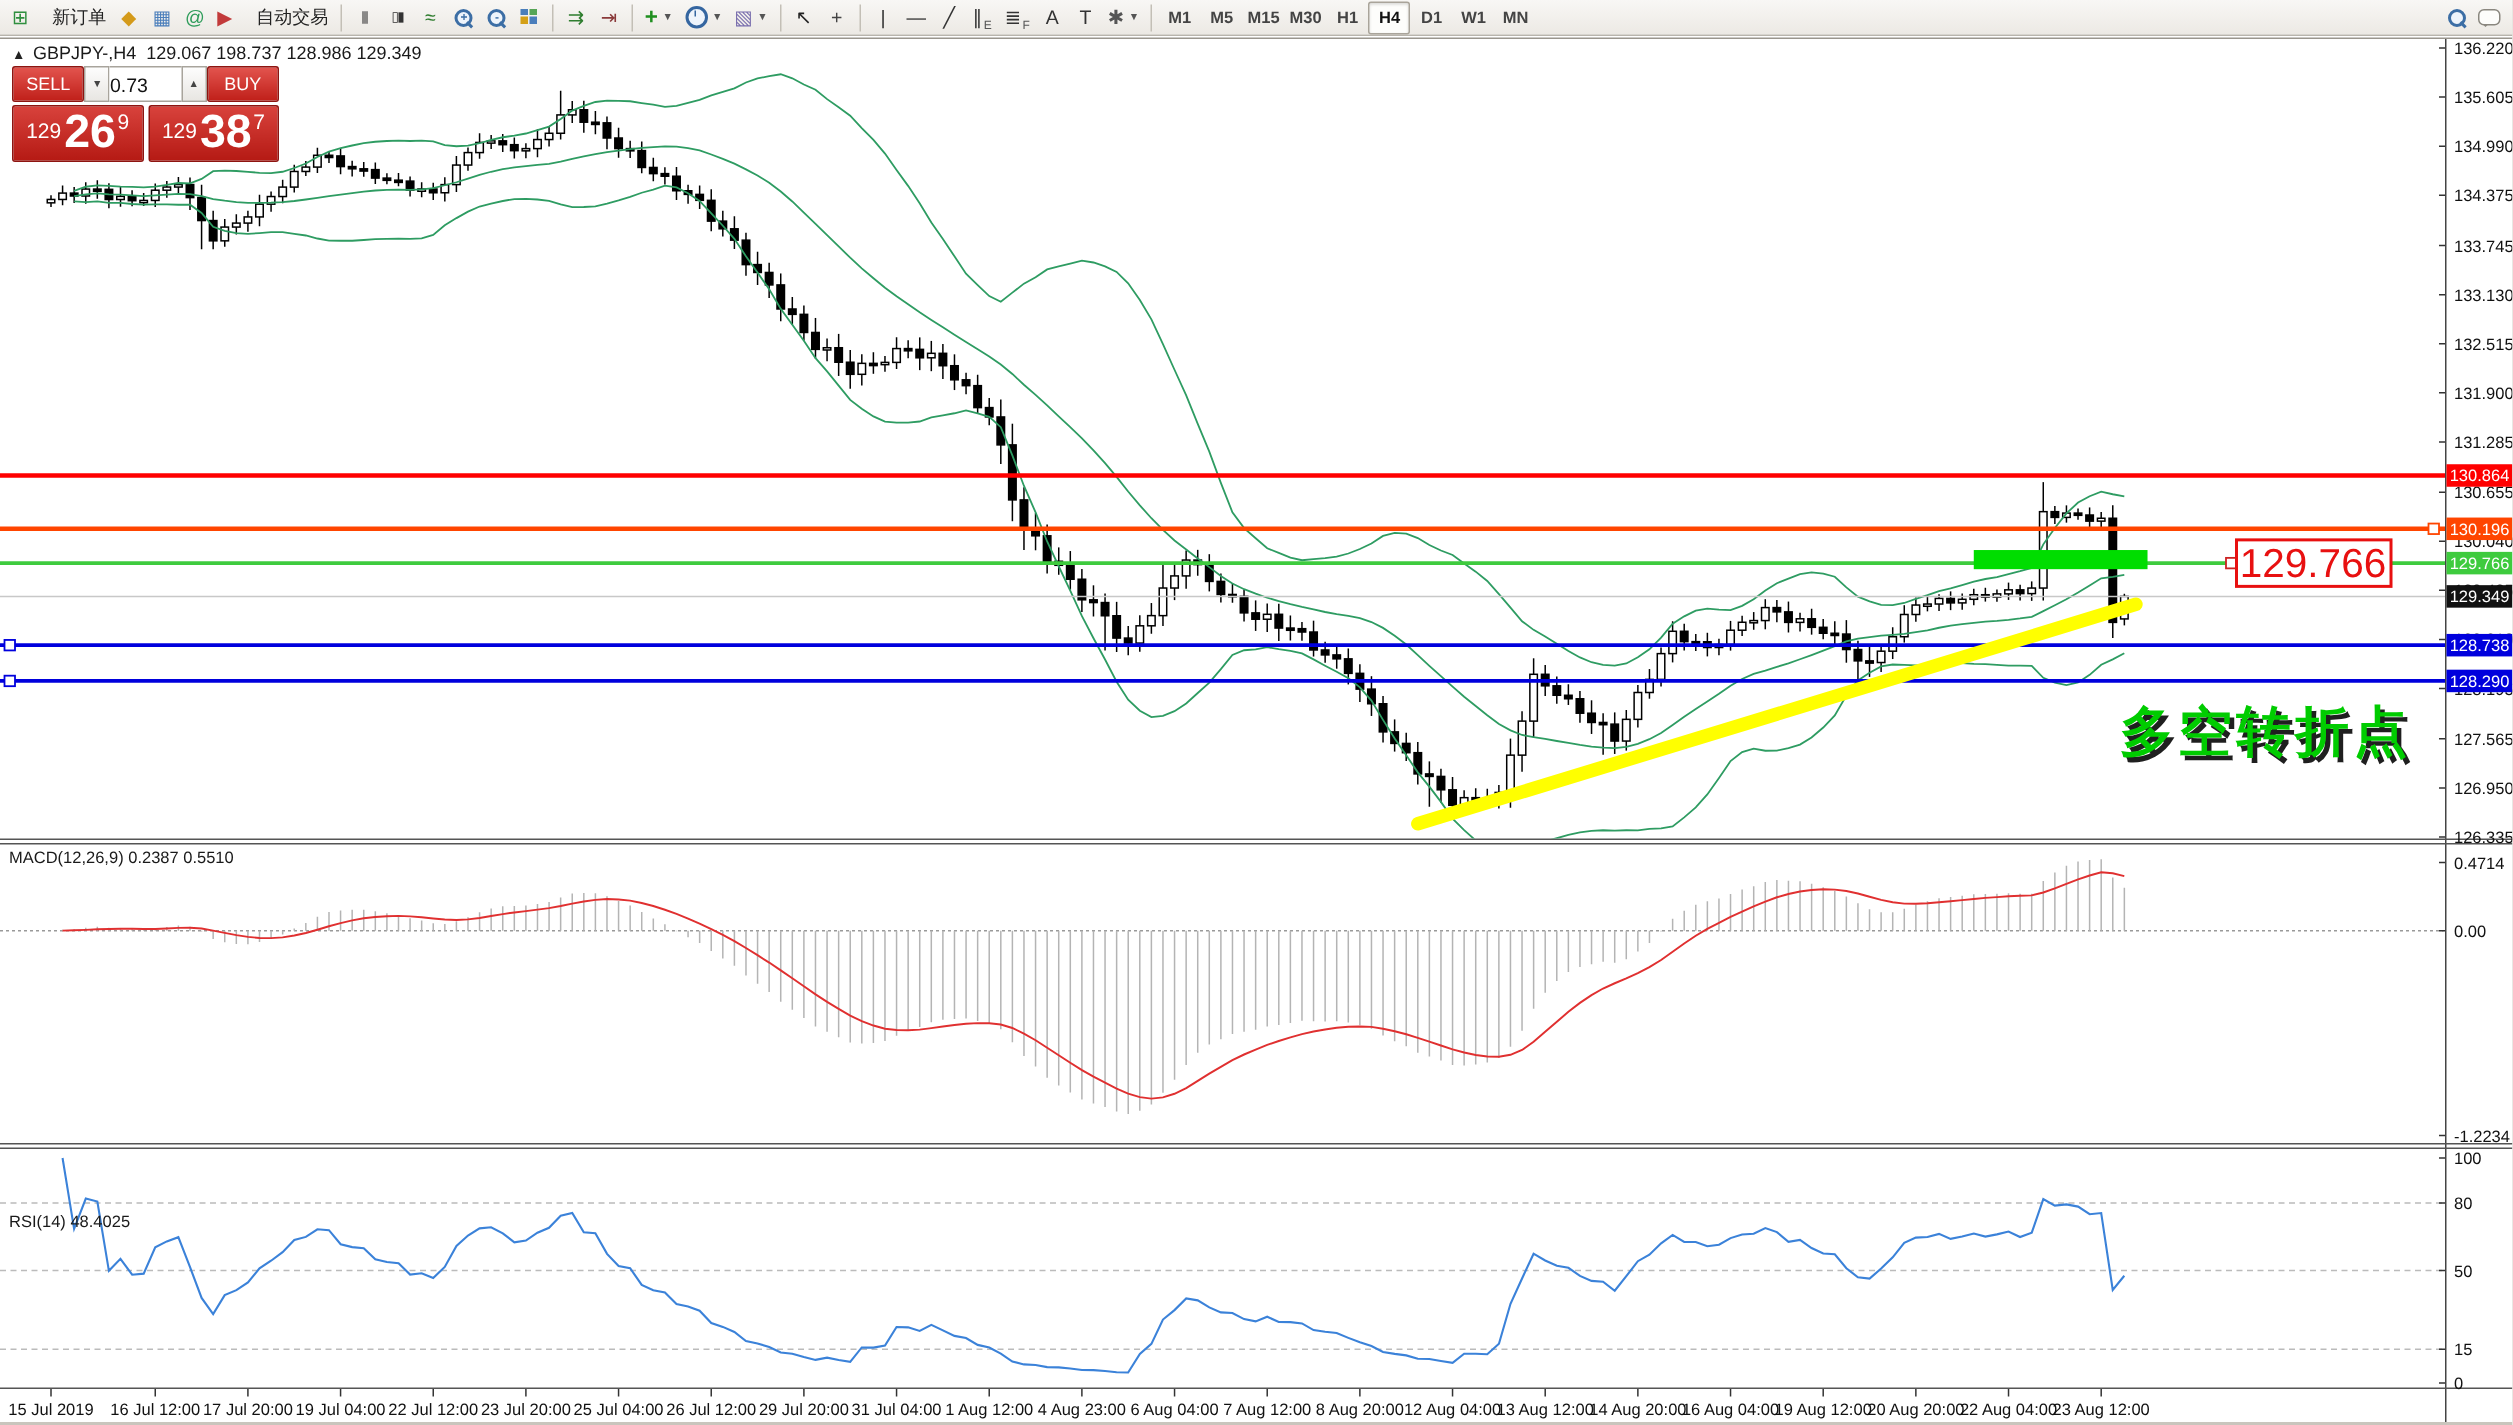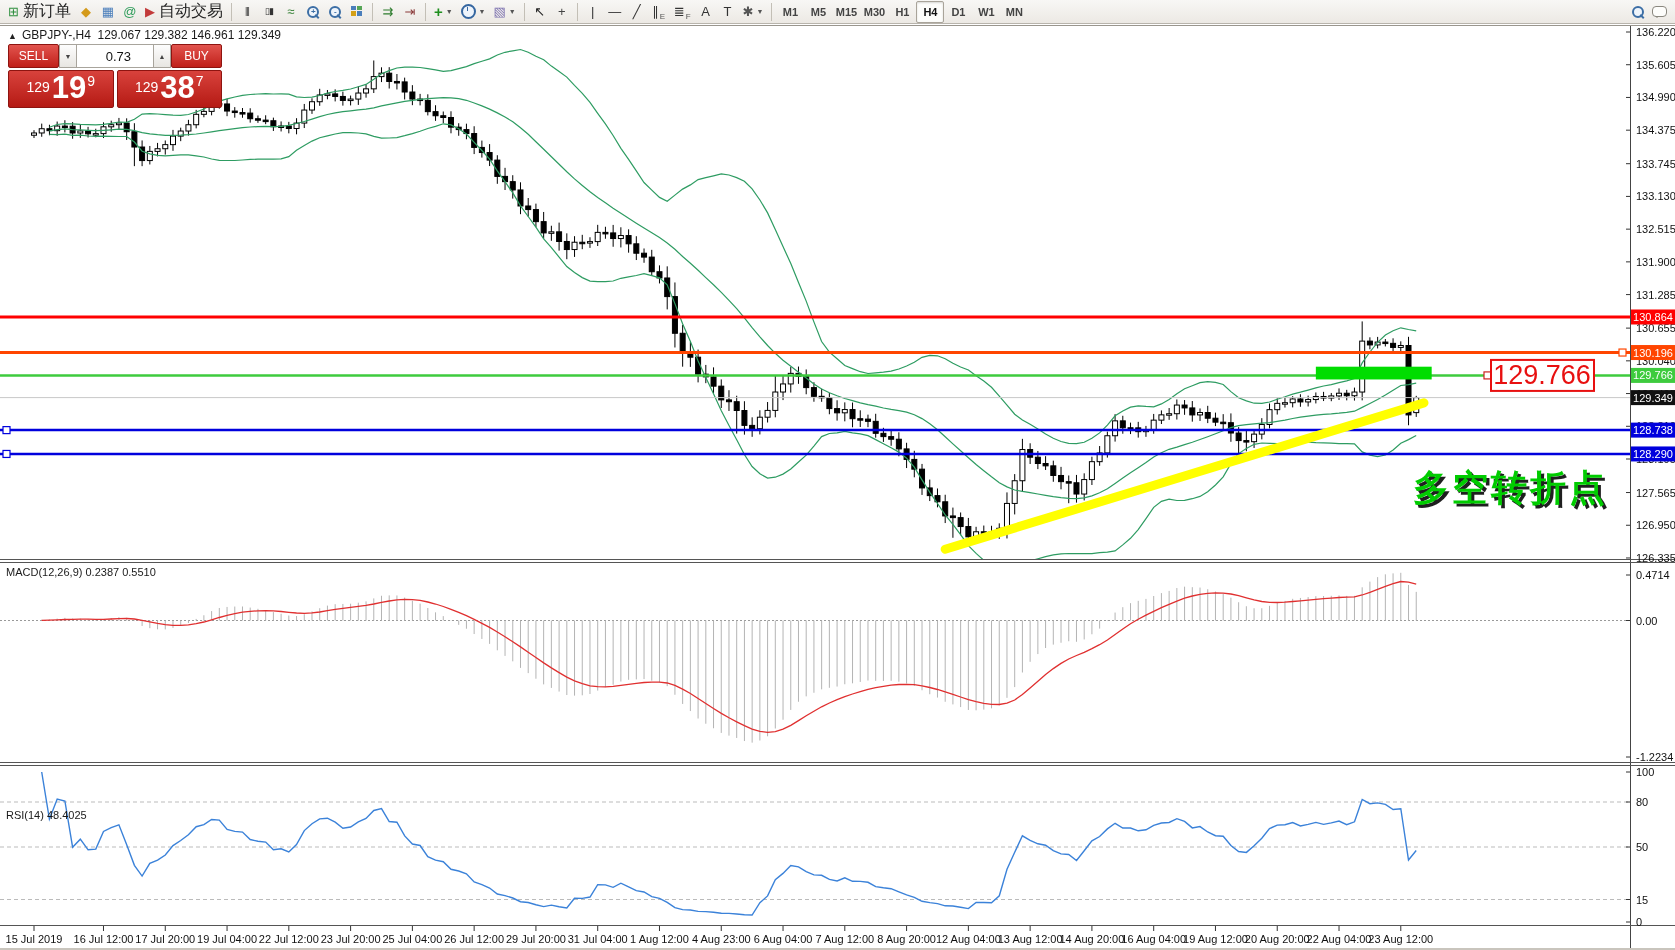--- a/index.html
+++ b/index.html
@@ -5,21 +5,21 @@
   html,body{margin:0;padding:0;background:#d4d0c8;font-family:"Liberation Sans",sans-serif;}
   #app{position:relative;width:1675px;height:950px;background:#fff;overflow:hidden;}
   
   #toolbar{position:absolute;left:0;top:0;width:1675px;height:24px;background:linear-gradient(#f8f7f5,#ece9e4);
     border-bottom:1px solid #b8b4ac;display:flex;align-items:center;padding:0 4px;box-sizing:border-box;z-index:30;}
   .tb-btn{height:20px;min-width:20px;display:flex;align-items:center;justify-content:center;margin:0 1px;
     border:1px solid transparent;border-radius:2px;font-size:13px;color:#333;cursor:default;padding:0 2px;box-sizing:border-box;}
   .tb-btn .glyph{line-height:1;}
   .tb-btn .glyph.small{font-size:9px;letter-spacing:-1px;}
   .tb-btn .sub{font-size:8px;margin-left:1px;align-self:flex-end;line-height:1;color:#555;}
-  .tb-btn .lbl{font-size:16px;margin-left:4px;color:#222;white-space:nowrap;}
+  .tb-btn .lbl{font-size:12px;margin-left:16px;color:#222;white-space:nowrap;}
   .tb-btn .caret{font-size:7px;color:#555;margin-left:3px;}
   .tb-sep{width:1px;height:18px;background:#c3bfb6;margin:0 4px;}
   .tf-btn{height:20px;min-width:26px;display:flex;align-items:center;justify-content:center;font-size:11px;
     font-weight:bold;color:#444;border:1px solid transparent;border-radius:2px;margin:0;}
   .tf-btn.active{background:#fdfdfb;border:1px solid #a9a49a;box-shadow:inset 0 1px 2px rgba(0,0,0,.15);color:#111;}
   #tb-right{margin-left:auto;display:flex;align-items:center;}
   .magnifier{position:relative;width:11px;height:11px;}
   .magnifier .lens{position:absolute;left:0;top:0;width:8px;height:8px;border:2px solid #3c6ea5;border-radius:50%;background:#eef4fb;
     font-size:8px;line-height:8px;text-align:center;color:#3c6ea5;font-weight:bold;}
   .magnifier .handle{position:absolute;width:2px;height:5px;background:#3c6ea5;left:9px;top:8px;transform:rotate(-45deg);}
@@ -29,21 +29,21 @@
   .clock-icon:after{content:"";position:absolute;left:4px;top:1px;width:1.5px;height:4px;background:#3566a0;}
   .bubble-icon{width:13px;height:9px;border:1.5px solid #8a8populate7f;border:1.5px solid #8a877f;border-radius:4px;position:relative;background:#fdfdfb;}
   .bubble-icon:after{content:"";position:absolute;left:2px;bottom:-4px;border:2px solid transparent;border-top-color:#8a877f;}
   
   #chart-title{position:absolute;left:8px;top:28px;font-size:12px;color:#1a1a1a;z-index:20;white-space:nowrap;}
   #chart-title .tri{font-size:9px;margin-right:5px;color:#222;}
   #macd-label,#rsi-label{position:absolute;left:6px;font-size:11px;color:#1a1a1a;z-index:20;}
   #macd-label{top:566px;}
   #rsi-label{top:809px;}
   
-  #trade-panel{position:absolute;left:8px;top:44px;width:214px;z-index:25;font-family:"Liberation Sans",sans-serif;}
+  #trade-panel{position:absolute;left:8px;top:44px;width:178px;z-index:25;font-family:"Liberation Sans",sans-serif;}
   #tp-row1{display:flex;height:24px;}
   .tp-btn{background:linear-gradient(#e2544e,#c0201a);border:1px solid #8e1410;color:#fff;font-size:12px;
     display:flex;align-items:center;justify-content:center;border-radius:2px;}
   #tp-sell,#tp-buy{width:49px;}
   #tp-buy{margin-left:0;}
   .tp-spin{width:16px;background:linear-gradient(#fdfdfd,#e8e6e2);border:1px solid #a8a49c;color:#444;font-size:7px;
     display:flex;align-items:center;justify-content:center;}
   #tp-vol{flex:1;border:1px solid #a8a49c;border-left:none;border-right:none;background:#fff;font-size:13px;color:#111;
     display:flex;align-items:center;justify-content:flex-end;padding-right:22px;}
   #tp-row2{display:flex;margin-top:2px;height:38px;gap:3px;}
@@ -882,37 +882,37 @@
       <text x="1215.4660000000001" y="943" text-anchor="middle" font-size="11px" fill="#111">19 Aug 12:00</text>
       <line x1="1277.242" y1="926" x2="1277.242" y2="931" stroke="#333" stroke-width="1"></line>
       <text x="1277.242" y="943" text-anchor="middle" font-size="11px" fill="#111">20 Aug 20:00</text>
       <line x1="1339.018" y1="926" x2="1339.018" y2="931" stroke="#333" stroke-width="1"></line>
       <text x="1339.018" y="943" text-anchor="middle" font-size="11px" fill="#111">22 Aug 04:00</text>
       <line x1="1400.794" y1="926" x2="1400.794" y2="931" stroke="#333" stroke-width="1"></line>
       <text x="1400.794" y="943" text-anchor="middle" font-size="11px" fill="#111">23 Aug 12:00</text>
     </svg>
 
 <div id="chart-title">
-  <span class="tri">▲</span><span>GBPJPY-,H4</span>&nbsp;&nbsp;<span>129.067 129.382 146.961 129.349</span>
+  <span class="tri">▲</span><span>GBPJPY-,H4</span>&nbsp;&nbsp;<span>129.067 198.737 128.986 129.349</span>
 </div>
 <div id="macd-label">MACD(12,26,9) 0.2387 0.5510</div>
 <div id="rsi-label">RSI(14) 48.4025</div>
 
 <div id="trade-panel">
   <div id="tp-row1">
     <div id="tp-sell" class="tp-btn">SELL</div>
     <div class="tp-spin">▼</div>
     <div id="tp-vol">0.73</div>
     <div class="tp-spin">▲</div>
     <div id="tp-buy" class="tp-btn">BUY</div>
   </div>
   <div id="tp-row2">
     <div class="tp-price">
       <span class="pre">129</span>
-      <span class="big">19</span>
+      <span class="big">26</span>
       <span class="sup">9</span>
     </div>
     <div class="tp-price">
       <span class="pre">129</span>
       <span class="big">38</span>
       <span class="sup">7</span>
     </div>
   </div>
 </div>
 

